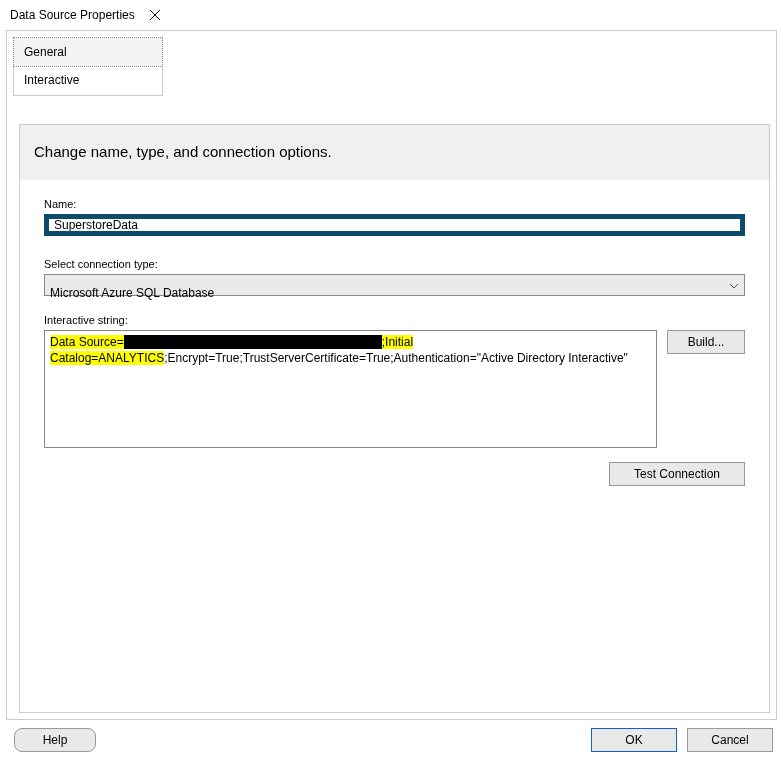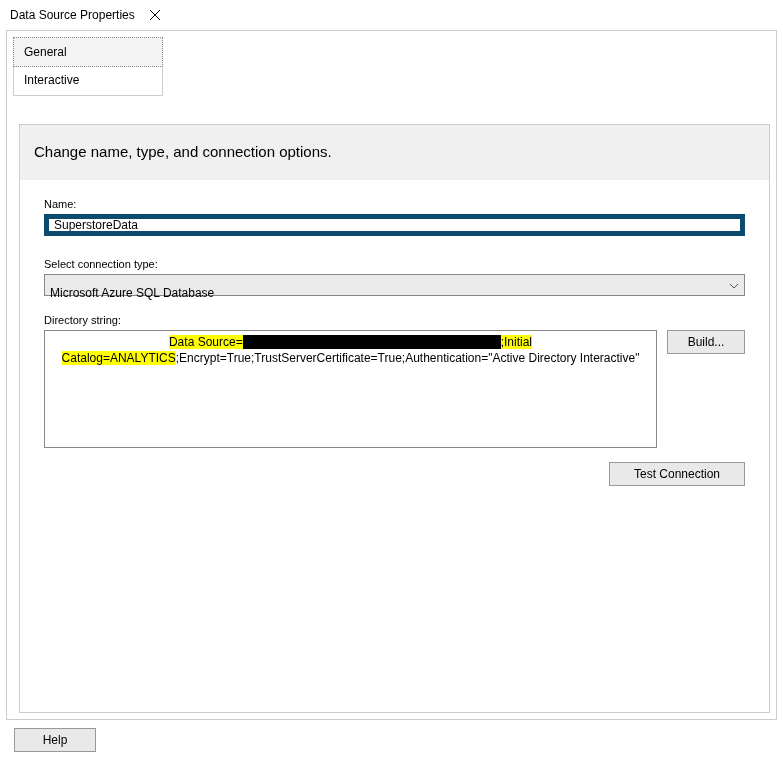--- a/index.html
+++ b/index.html
@@ -114,21 +114,20 @@
   .textarea {
     flex: 1;
     border: 1px solid #888;
     height: 118px;
     padding: 3px 5px;
     font-size: 12px;
     font-family: inherit;
     line-height: 1.35;
     overflow: hidden;
     background: #fff;
-    text-align: center;
   }
   .hl { background: #ffff00; }
   .redact {
     display: inline-block;
     background: #000;
     height: 14px;
     width: 258px;
     vertical-align: text-bottom;
   }
   .btn {
@@ -156,21 +155,21 @@
     margin: 14px 10px 0 10px;
   }
   .footer {
     display: flex;
     justify-content: space-between;
     align-items: center;
     padding: 6px 10px 6px 10px;
     height: 40px;
   }
   .footer .right { display: flex; gap: 10px; }
-  .btn-help { width: 82px; margin-left: 4px; }
+  .btn-help { width: 82px; margin-left: 4px; border-radius: 8px; }
   .btn-ok {
     width: 86px;
     border: 1px solid #0a64cf;
     background: #e9e9e9;
   }
   .btn-cancel { width: 86px; }
 </style>
 </head>
 <body>
 
@@ -211,30 +210,34 @@
           <span class="chev">
             <svg width="10" height="6" viewBox="0 0 10 6">
               <polyline points="1,1 5,5 9,1" fill="none" stroke="#555" stroke-width="1"></polyline>
             </svg>
           </span>
         </div>
       </div>
 
       <div style="height:10px"></div>
 
-      <div class="field-label">Directory string:</div>
+      <div class="field-label">Interactive string:</div>
       <div class="conn-row">
         <div class="textarea"><span class="hl">Data Source=</span><span class="redact"></span><span class="hl">;Initial Catalog=ANALYTICS</span><span>;Encrypt=True;TrustServerCertificate=True;Authentication="Active Directory Interactive"</span></div>
         <div class="btn btn-build">Build...</div>
       </div>
 
       <div class="test-row">
         <div class="btn btn-test">Test Connection</div>
       </div>
 
     </div>
   </div>
 
 </div>
 
 <div class="footer">
   <div class="btn btn-help">Help</div>
+  <div class="right">
+    <div class="btn btn-ok">OK</div>
+    <div class="btn btn-cancel">Cancel</div>
+  </div>
 </div>
 
 </body></html>

